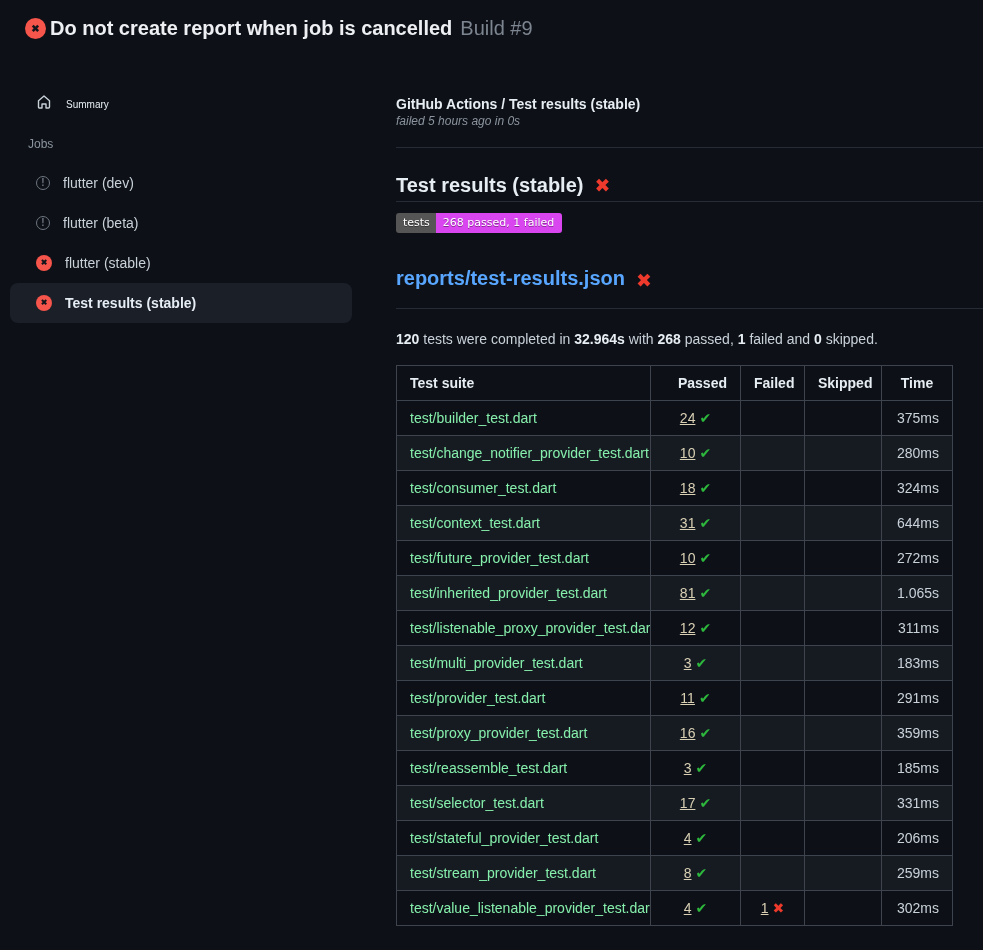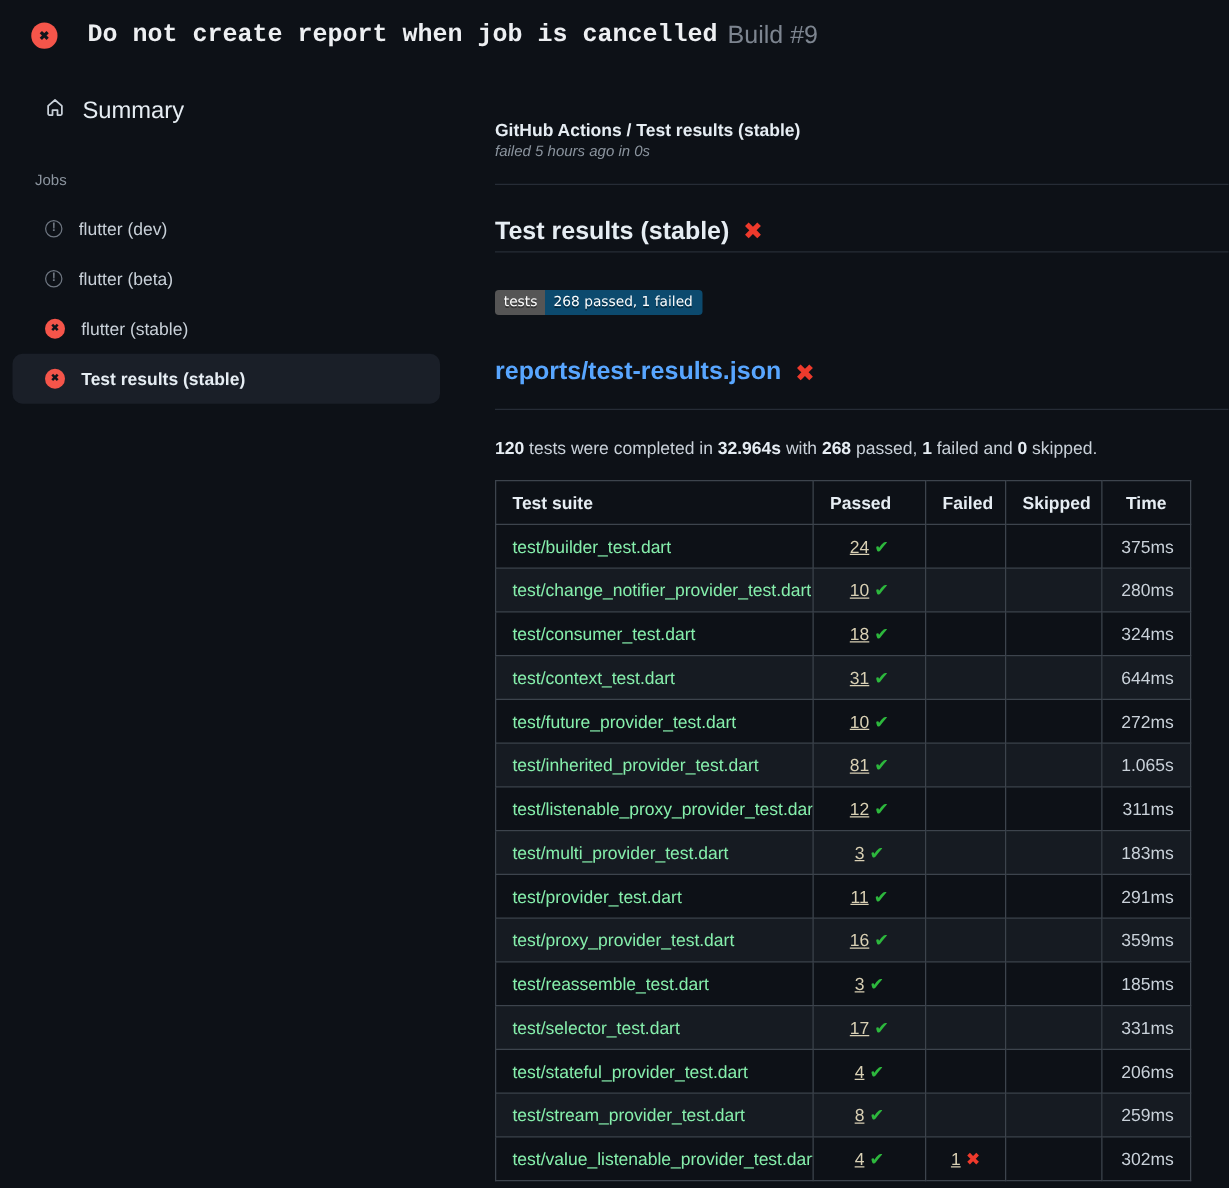--- a/index.html
+++ b/index.html
@@ -15,33 +15,33 @@
   .run-header {
     display: flex; align-items: center;
     height: 57px; padding: 0 16px 0 25px;
   }
   .status-circle-lg {
     width: 21px; height: 21px; border-radius: 50%;
     background: #f5554a; color: #11151c;
     display: flex; align-items: center; justify-content: center;
     font-size: 10px; font-weight: 700; flex: none;
   }
-  .run-title { font-size: 20px; font-weight: 700; color: #edeff2; margin-left: 24px; white-space: nowrap; font-family: Liberation Mono, monospace; }
+  .run-title { font-size: 20px; font-weight: 700; color: #edeff2; margin-left: 4px; white-space: nowrap; }
   .run-build { font-size: 20px; font-weight: 400; color: #7d8590; margin-left: 8px; white-space: nowrap; }
 
   
   .layout { display: flex; align-items: flex-start; }
 
   
   .sidebar { width: 368px; flex: none; padding: 0 16px 0 10px; }
   .summary-item {
     margin-top: 21px; height: 32px;
-    display: flex; align-items: flex-start; gap: 14px;
+    display: flex; align-items: flex-end; gap: 14px;
     padding: 0 8px 0 26px; border-radius: 6px;
-    font-size: 19px; color: #e6edf3; cursor: pointer;
+    font-size: 10px; color: #e6edf3; cursor: pointer;
   }
   .home-icon { width: 16px; height: 16px; flex: none; display: block; }
   .jobs-label { margin: 27px 0 12px 18px; font-size: 12px; color: #8b949e; }
   .job-item {
     height: 40px; display: flex; align-items: center; gap: 13px;
     padding: 0 8px 0 26px; border-radius: 8px;
     font-size: 14px; color: #c9d1d9; cursor: pointer; white-space: nowrap;
   }
   .job-item.selected { background: #1a1f28; color: #e6edf3; font-weight: 700; }
   .warn-icon {
@@ -65,26 +65,26 @@
 
   .h1-row {
     display: flex; align-items: center; gap: 11px;
     margin-top: 24px; padding-bottom: 3px;
     border-bottom: 1px solid #262c36;
     font-size: 20px; font-weight: 700; color: #e6edf3; line-height: 26px;
   }
   .x-glyph { color: #ee3a2c; font-size: 19px; font-weight: 400; line-height: 1; }
 
   .badge {
-    display: inline-flex; margin-top: 30px;
+    display: inline-flex; margin-top: 11px;
     font-family: "DejaVu Sans", sans-serif; font-size: 11px; line-height: 12px;
     color: #ffffff; text-shadow: 0 1px 0 rgba(0,0,0,.4);
   }
   .badge-label { background: #555555; padding: 4px 6px 4px 7px; border-radius: 3px 0 0 3px; }
-  .badge-value { background: #0c4a6e; padding: 4px 8px 4px 7px; border-radius: 0 3px 3px 0; }
+  .badge-value { background: #d946ef; padding: 4px 8px 4px 7px; border-radius: 0 3px 3px 0; }
 
   .h2-row {
     display: flex; align-items: flex-end; gap: 11px;
     margin-top: 33px; padding-bottom: 18px;
     border-bottom: 1px solid #262c36;
     font-size: 20px; font-weight: 700; line-height: 24px;
   }
   .h2-link { color: #58a6ff; text-decoration: none; cursor: pointer; }
 
   .summary-line { margin: 22px 0 0 0; font-size: 14px; line-height: 16px; color: #c9d1d9; }
@@ -92,21 +92,21 @@
 
   
   table.results {
     border-collapse: collapse; table-layout: fixed;
     margin-top: 18px; width: 556px; font-size: 14px;
   }
   .results th, .results td {
     border: 1px solid #3d444d; padding: 7px 13px; line-height: 20px;
     overflow: hidden; white-space: nowrap;
   }
-  .results th { font-weight: 700; color: #e6edf3; text-align: left; }
+  .results th { font-weight: 700; color: #e6edf3; text-align: right; }
   .results th.col-suite { text-align: left; }
   .results th.col-time { text-align: center; }
   .results tbody tr:nth-child(even) { background: #161b22; }
   td.cell-suite a { color: #86efac; text-decoration: none; cursor: pointer; }
   td.cell-num { text-align: center; }
   td.cell-time { text-align: right; color: #c9d1d9; }
   .count { color: #d9d0b4; text-decoration: underline; }
   .check-glyph { color: #2db83d; font-size: 14px; margin-left: 4px; }
   .cross-glyph { color: #ee3a2c; font-size: 14px; margin-left: 4px; }
 </style>

